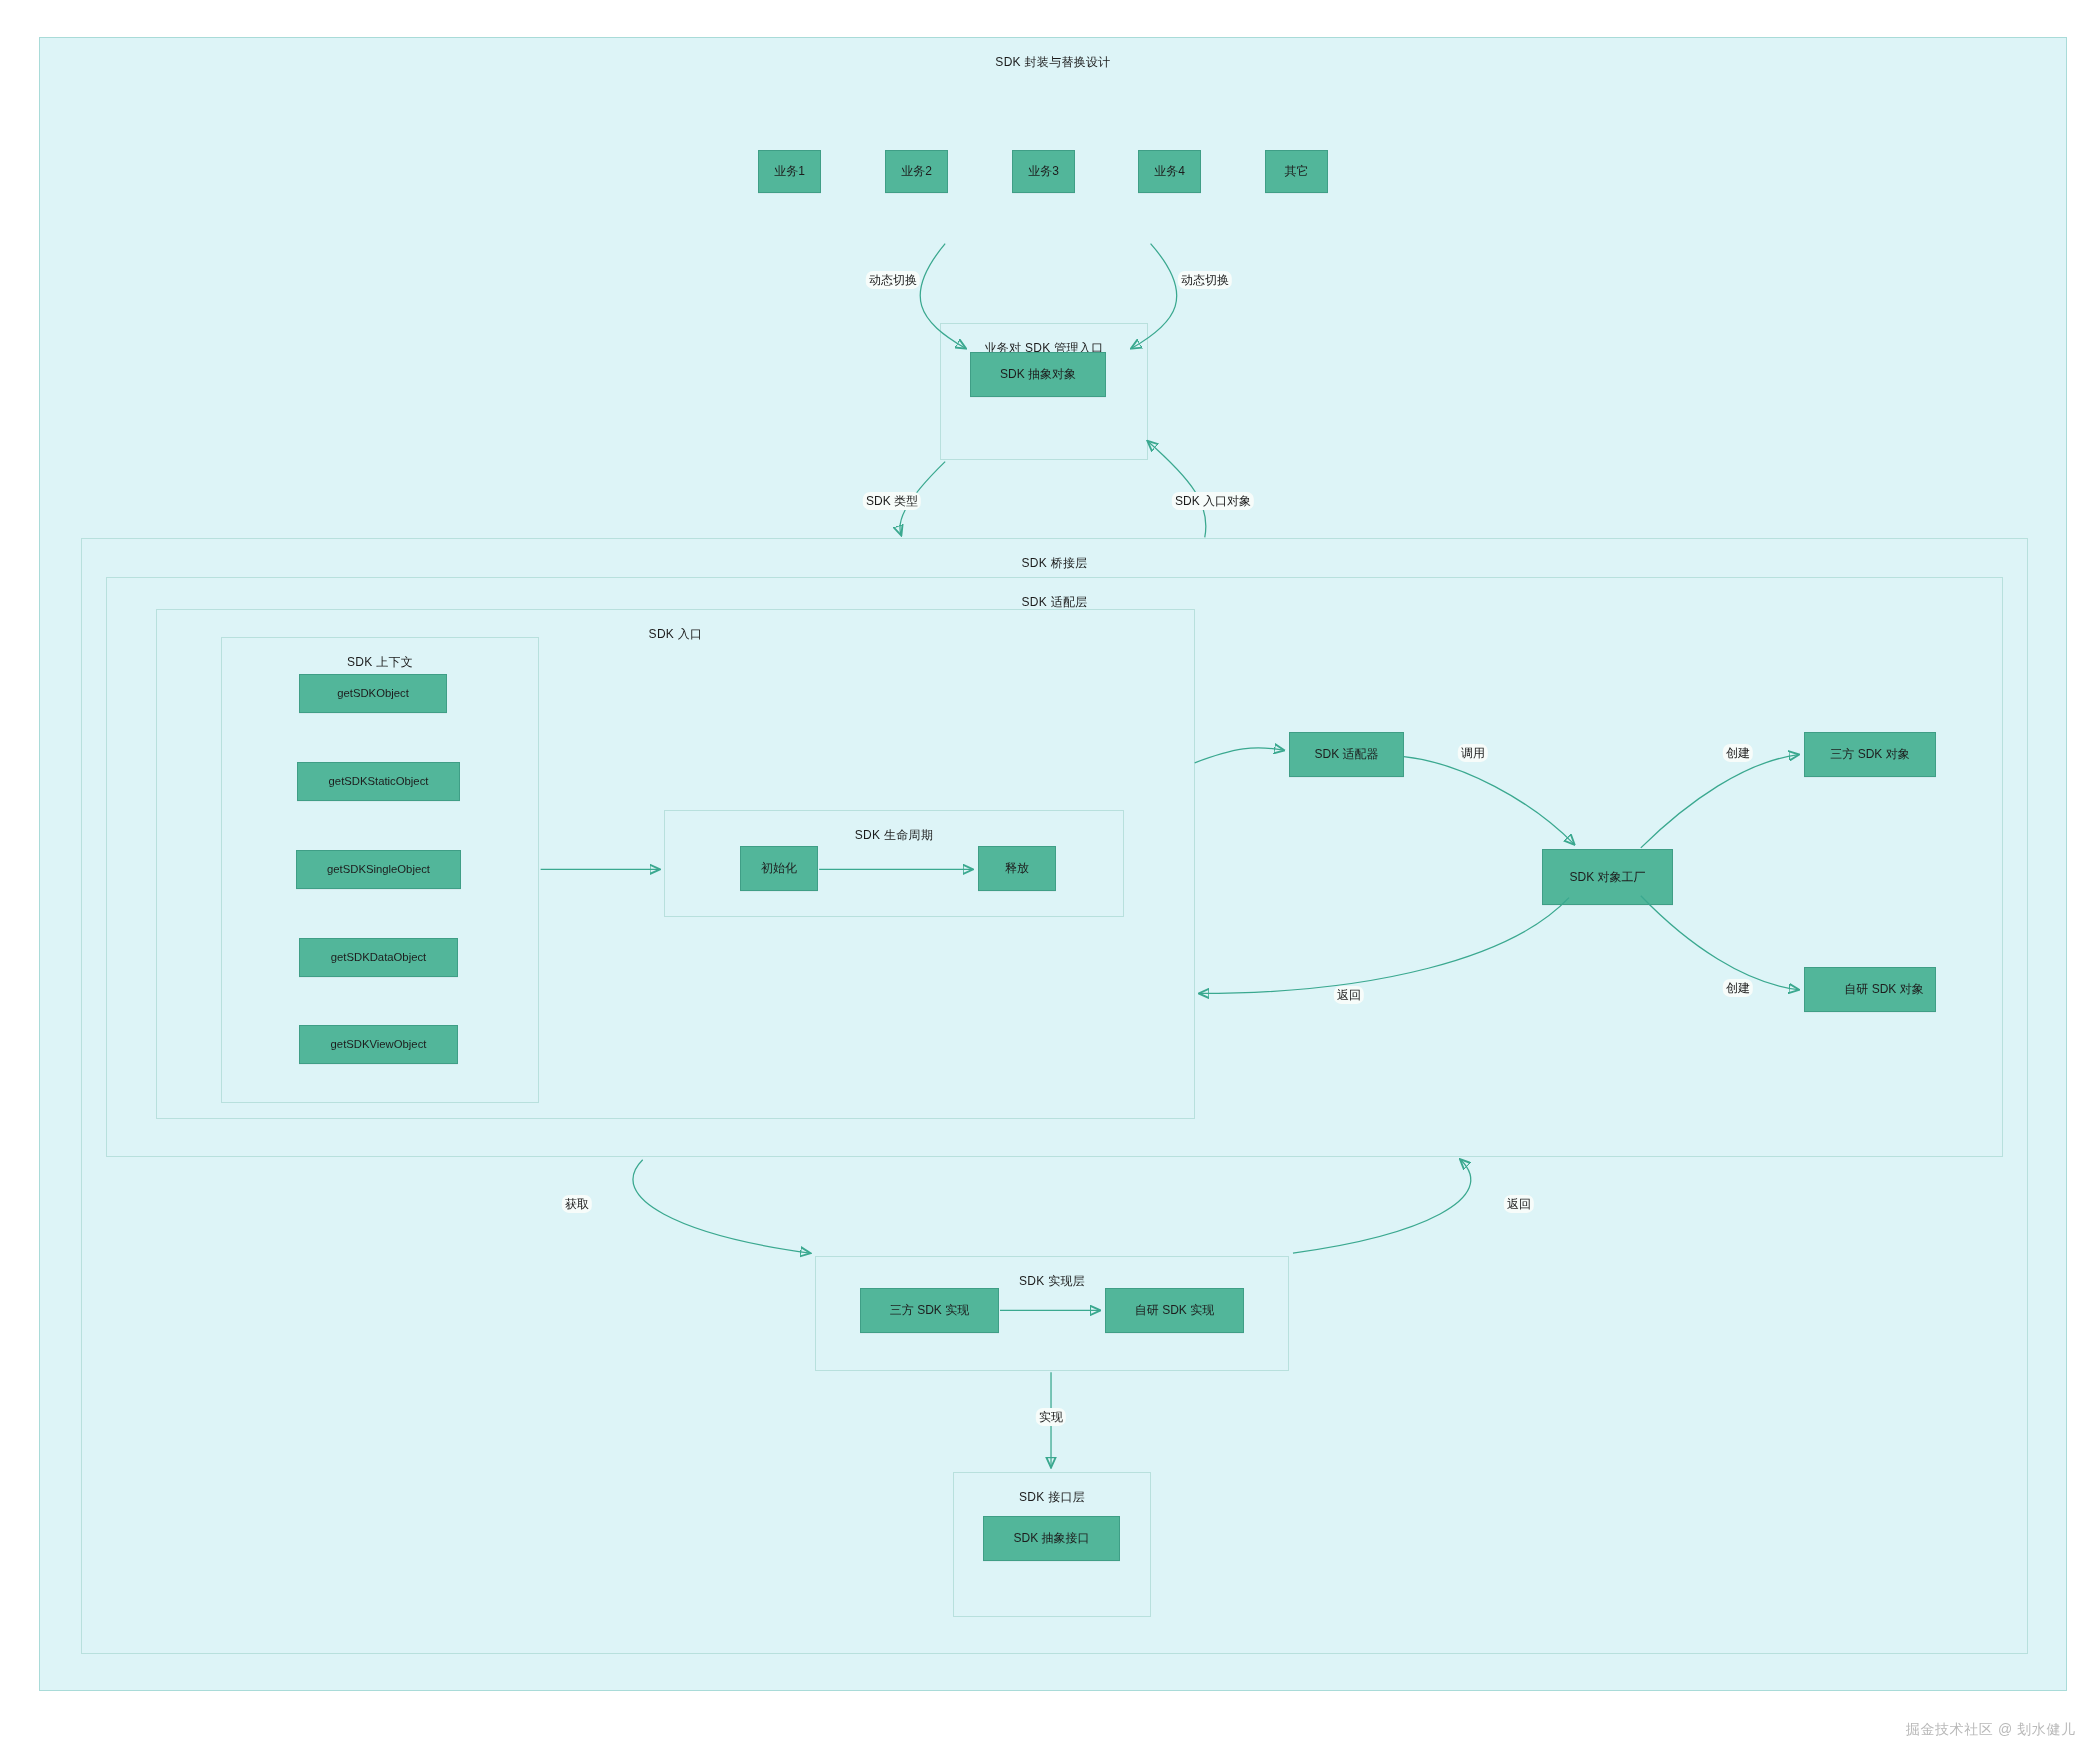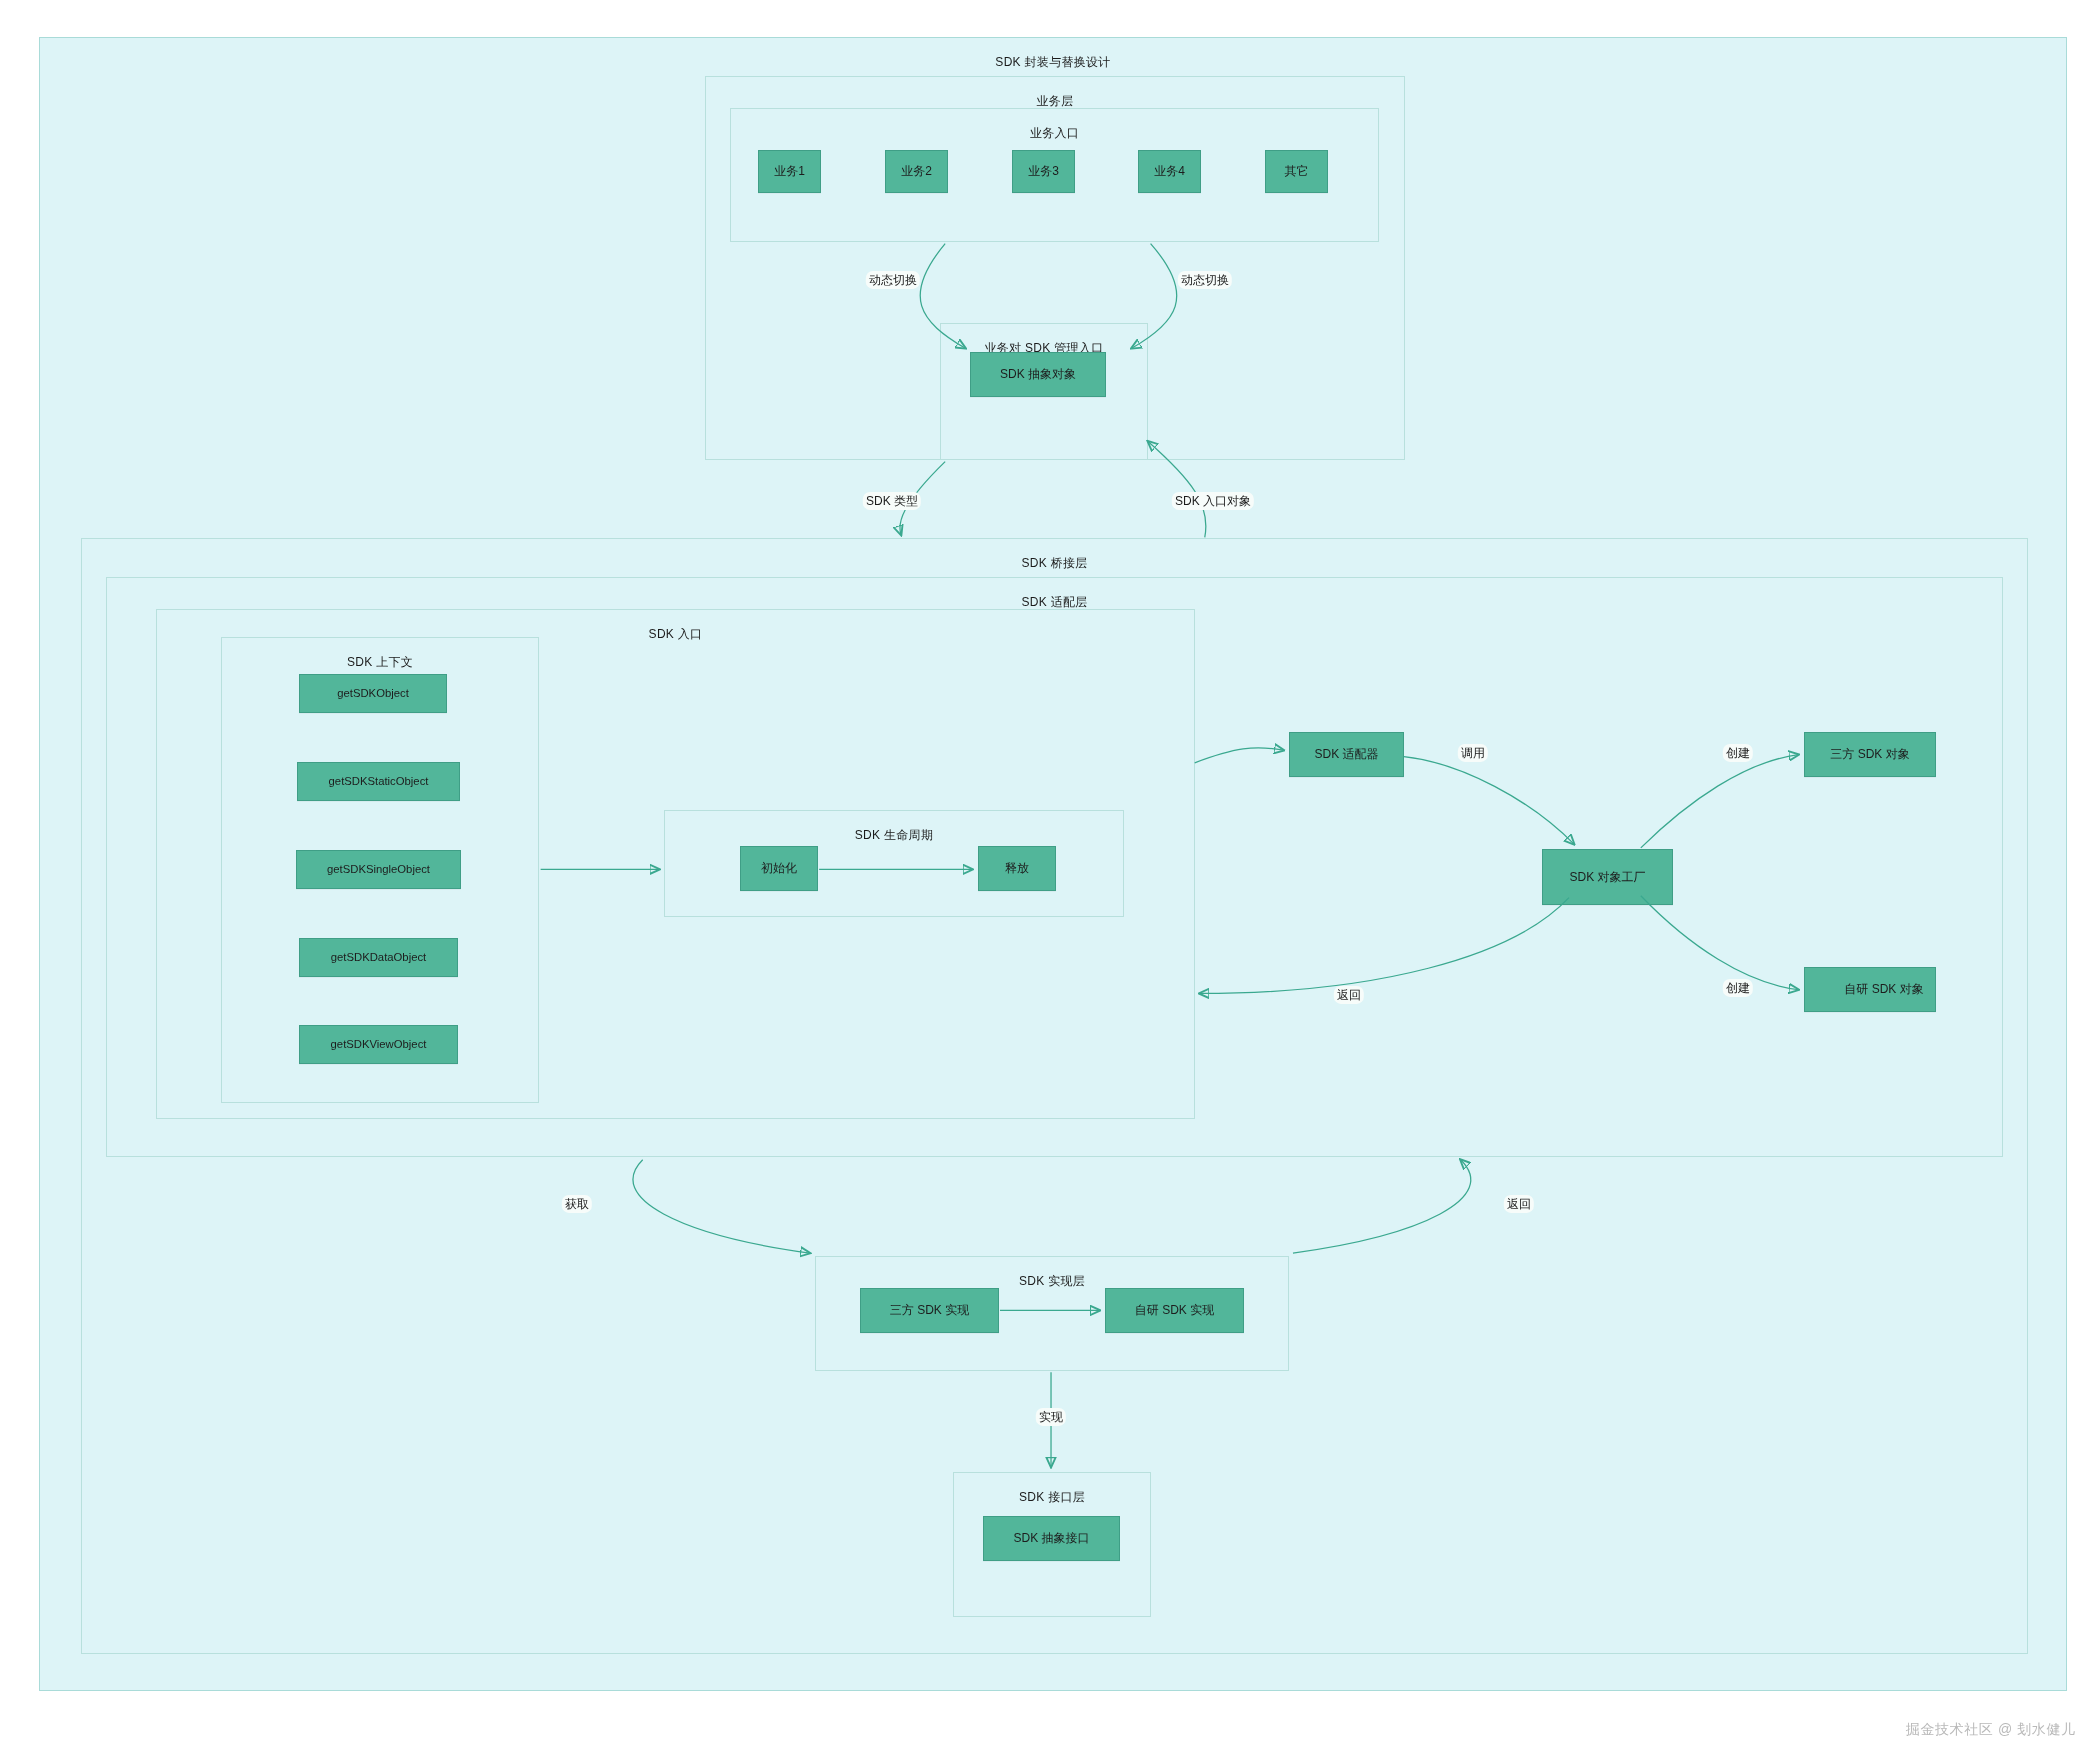--- a/index.html
+++ b/index.html
@@ -44,27 +44,21 @@
 </style>
 </head>
 <body>
 
 <div id="stage">
 
   <div class="cluster" style="left:39px;top:37px;width:2028px;height:1654px;">
     <div class="ctitle">SDK 封装与替换设计</div>
   </div>
 
-  <div class="cluster sub" style="left:705px;top:76px;width:700px;height:384px;">
-    <div class="ctitle">业务层</div>
-  </div>
-
-  <div class="cluster sub" style="left:730px;top:108px;width:649px;height:134px;">
-    <div class="ctitle">业务入口</div>
-  </div>
+
 
   <div class="node" style="left:758px;top:150px;width:63px;height:43px;">
     <span>业务1</span>
   </div>
   <div class="node" style="left:885px;top:150px;width:63px;height:43px;">
     <span>业务2</span>
   </div>
   <div class="node" style="left:1012px;top:150px;width:63px;height:43px;">
     <span>业务3</span>
   </div>

